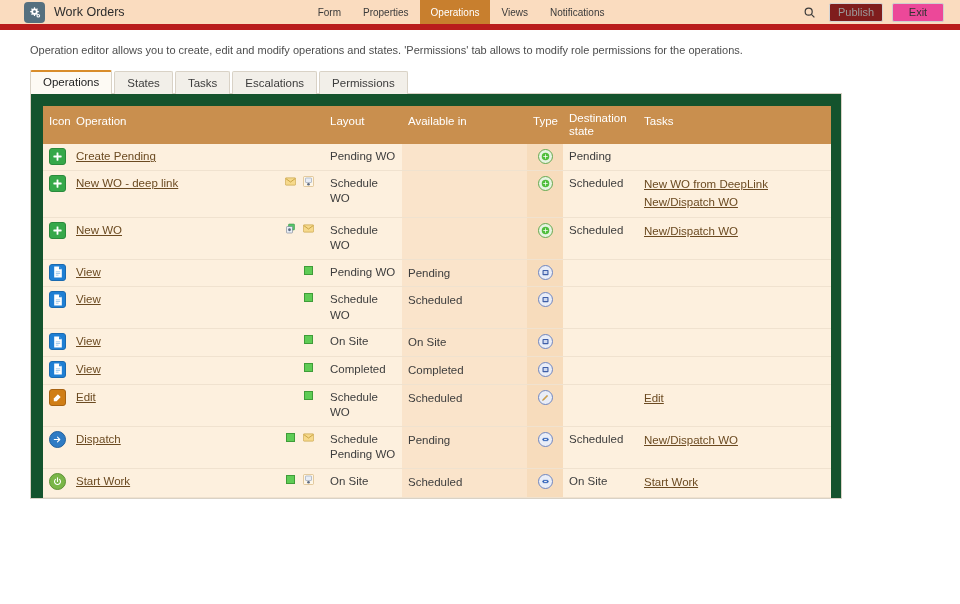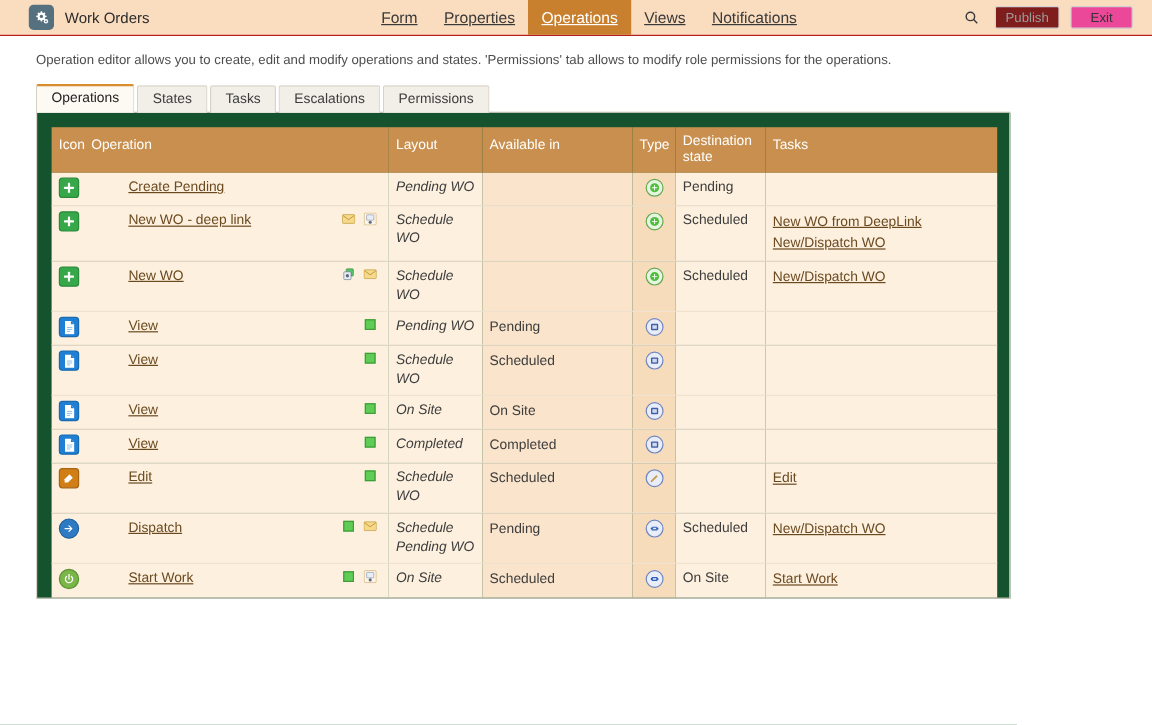--- a/index.html
+++ b/index.html
@@ -12,42 +12,41 @@
     color:#333333;
     overflow:hidden;
   }
 
   
   .topbar {
     height:30px;
     background:#fadcbf;
     display:flex;
     align-items:stretch;
-    border-bottom:1px solid #b91c1c;
+    border-bottom:6px solid #b91c1c;
     position:relative;
   }
   .brand { display:flex; align-items:center; padding-left:24px; gap:9px; }
   .logo {
     width:21px; height:21px; border-radius:4px;
     background:#55707f;
     display:flex; align-items:center; justify-content:center;
     color:#ffffff;
   }
   .logo svg { display:block; }
   .brand-title { font-size:12.5px; color:#2c2c2c; }
 
   .topnav { display:flex; align-items:stretch; margin-left:182px; }
   .topnav-item {
     display:flex; align-items:center;
     padding:0 11px;
-    font-size:13px;
+    font-size:10px;
     color:#3a3a3a;
     cursor:pointer;
     white-space:nowrap;
-    text-decoration:underline;
   }
   .topnav-item.active { background:#c87f2e; color:#ffffff; }
 
   .topbar-right {
     margin-left:auto;
     display:flex; align-items:center; gap:9px;
     padding-right:16px;
   }
   .search-btn {
     width:20px; height:20px;
@@ -154,25 +153,25 @@
   table.ops tr:last-child td { border-bottom:none; }
 
   .oplink {
     color:#6b4a21; text-decoration:underline; cursor:pointer;
   }
   .tasklink {
     color:#6b4a21; text-decoration:underline; cursor:pointer;
     display:block; line-height:1.55;
   }
 
-  .opcell { display:flex; align-items:flex-start;margin-left:31px; }
+  .opcell { display:flex; align-items:flex-start; }
   .opflags { margin-left:auto; display:flex; gap:7px; align-items:center; padding-right:4px; }
 
   .avail-line { display:block; line-height:1.45; }
-  .layout-line { display:block; line-height:1.35;font-style:italic; }
+  .layout-line { display:block; line-height:1.35; }
 
   
   .ic { width:17px; height:17px; border-radius:3px; display:inline-flex;
         align-items:center; justify-content:center; }
   .ic svg { display:block; }
   .ic-green  { background:#36a84a; border:1px solid #2b8a3c; }
   .ic-blue   { background:#1f7fd4; border:1px solid #1a6ab0; }
   .ic-orange { background:#d07e16; border:1px solid #a86312; }
   .ic-bluec  { background:#2e7bc4; border:1px solid #22609c; border-radius:50%; }
   .ic-greenc { background:#7ab648; border:1px solid #5e9136; border-radius:50%; }

